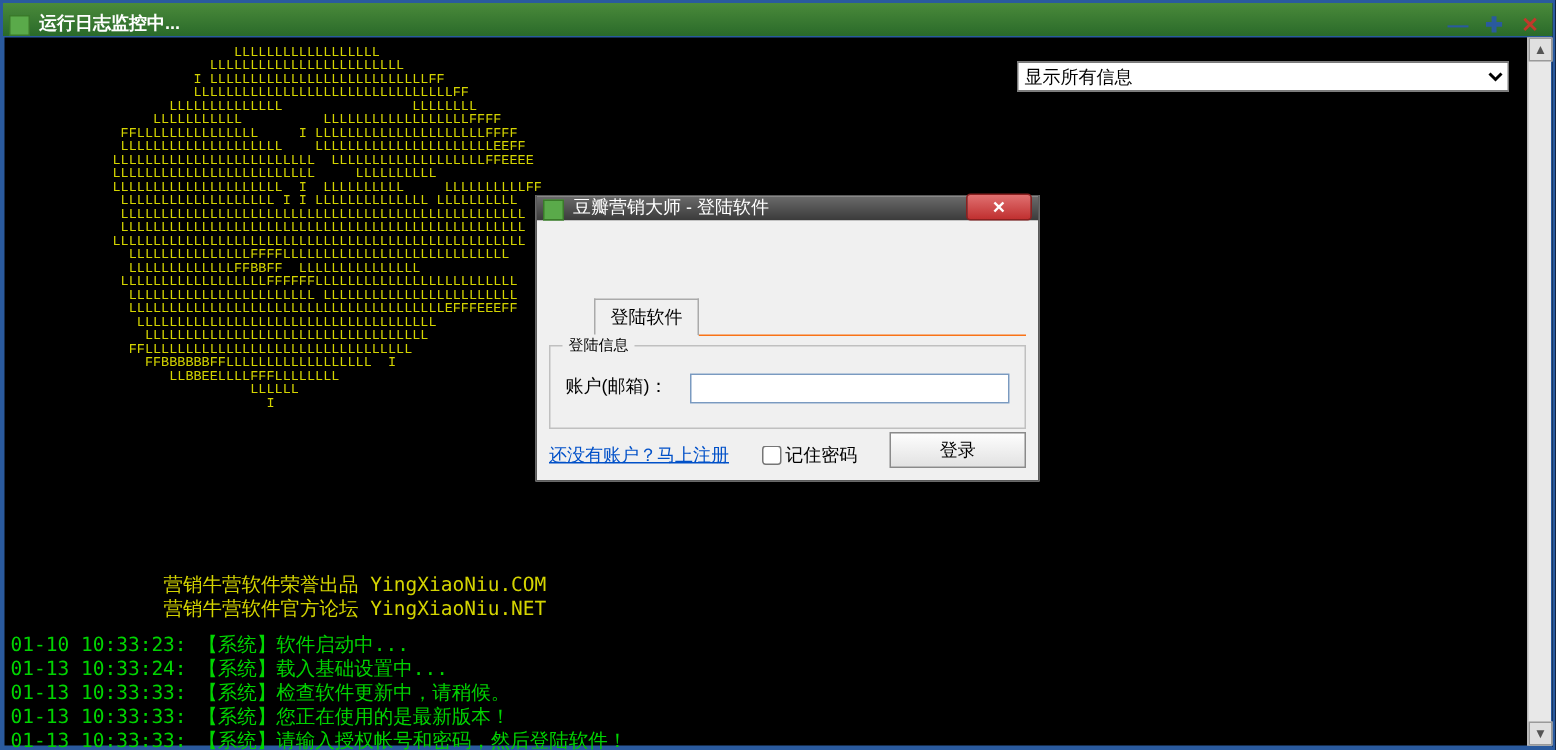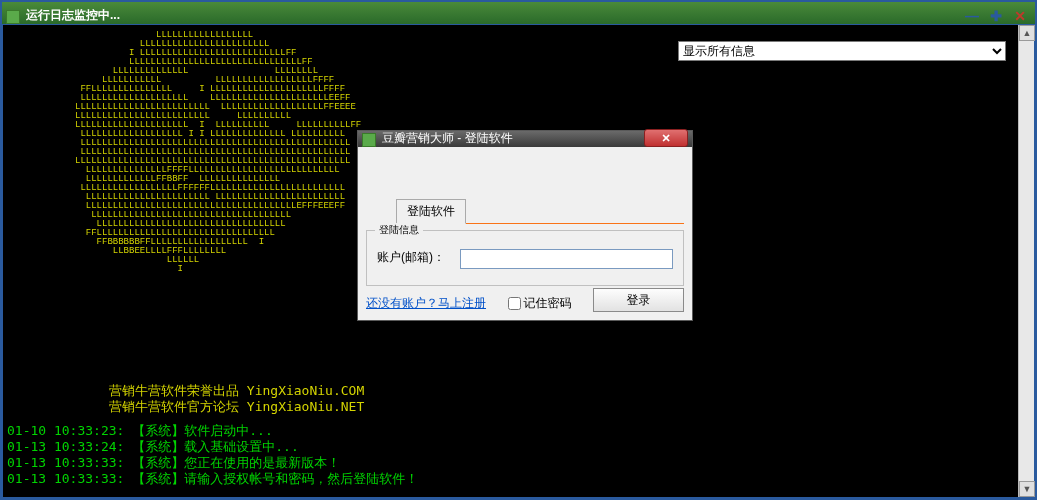--- a/index.html
+++ b/index.html
@@ -286,20 +286,21 @@
                    I</pre>
 
     <div class="credits">
       <div>营销牛营软件荣誉出品 YingXiaoNiu.COM</div>
       <div>营销牛营软件官方论坛 YingXiaoNiu.NET</div>
     </div>
 
     <div class="log-lines">
       <div>01-10 10:33:23: 【系统】软件启动中...</div>
       <div>01-13 10:33:24: 【系统】载入基础设置中...</div>
+      <div>01-13 10:33:33: 【系统】检查软件更新中，请稍候。</div>
       <div>01-13 10:33:33: 【系统】您正在使用的是最新版本！</div>
       <div>01-13 10:33:33: 【系统】请输入授权帐号和密码，然后登陆软件！</div>
     </div>
 
     <div class="vscrollbar">
       <div class="arrow up">▲</div>
       <div class="arrow down">▼</div>
     </div>
   </div>
 </div>

